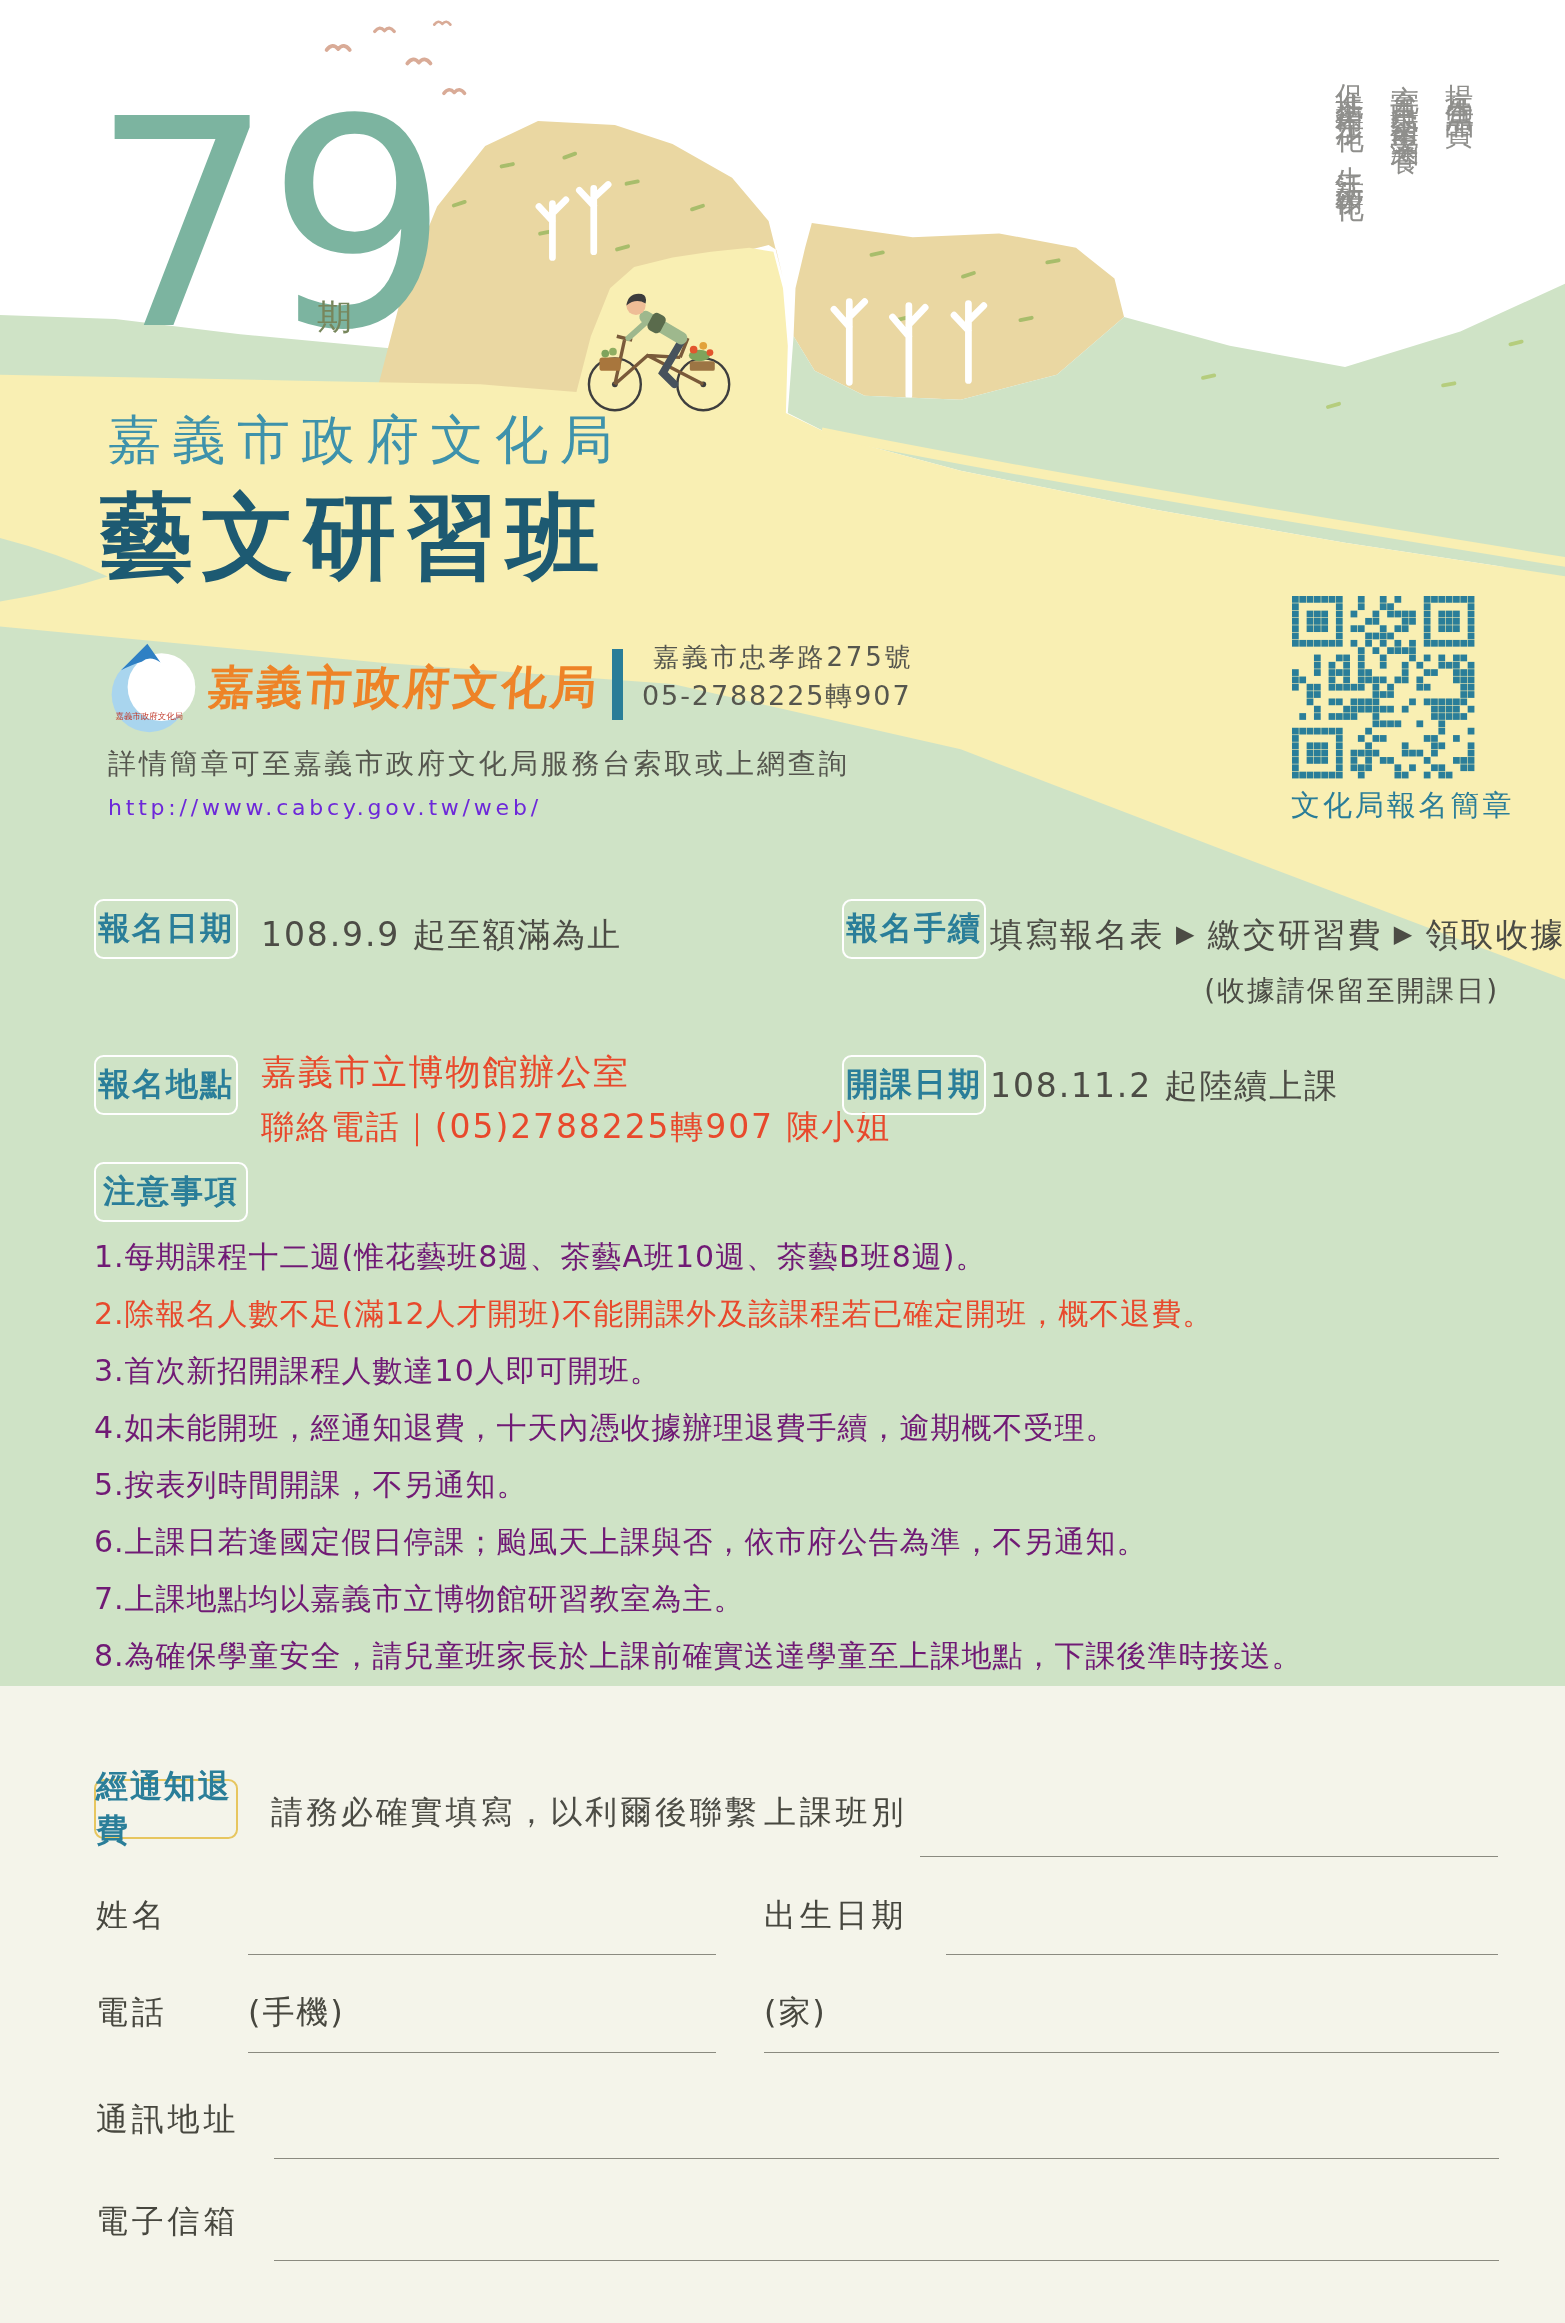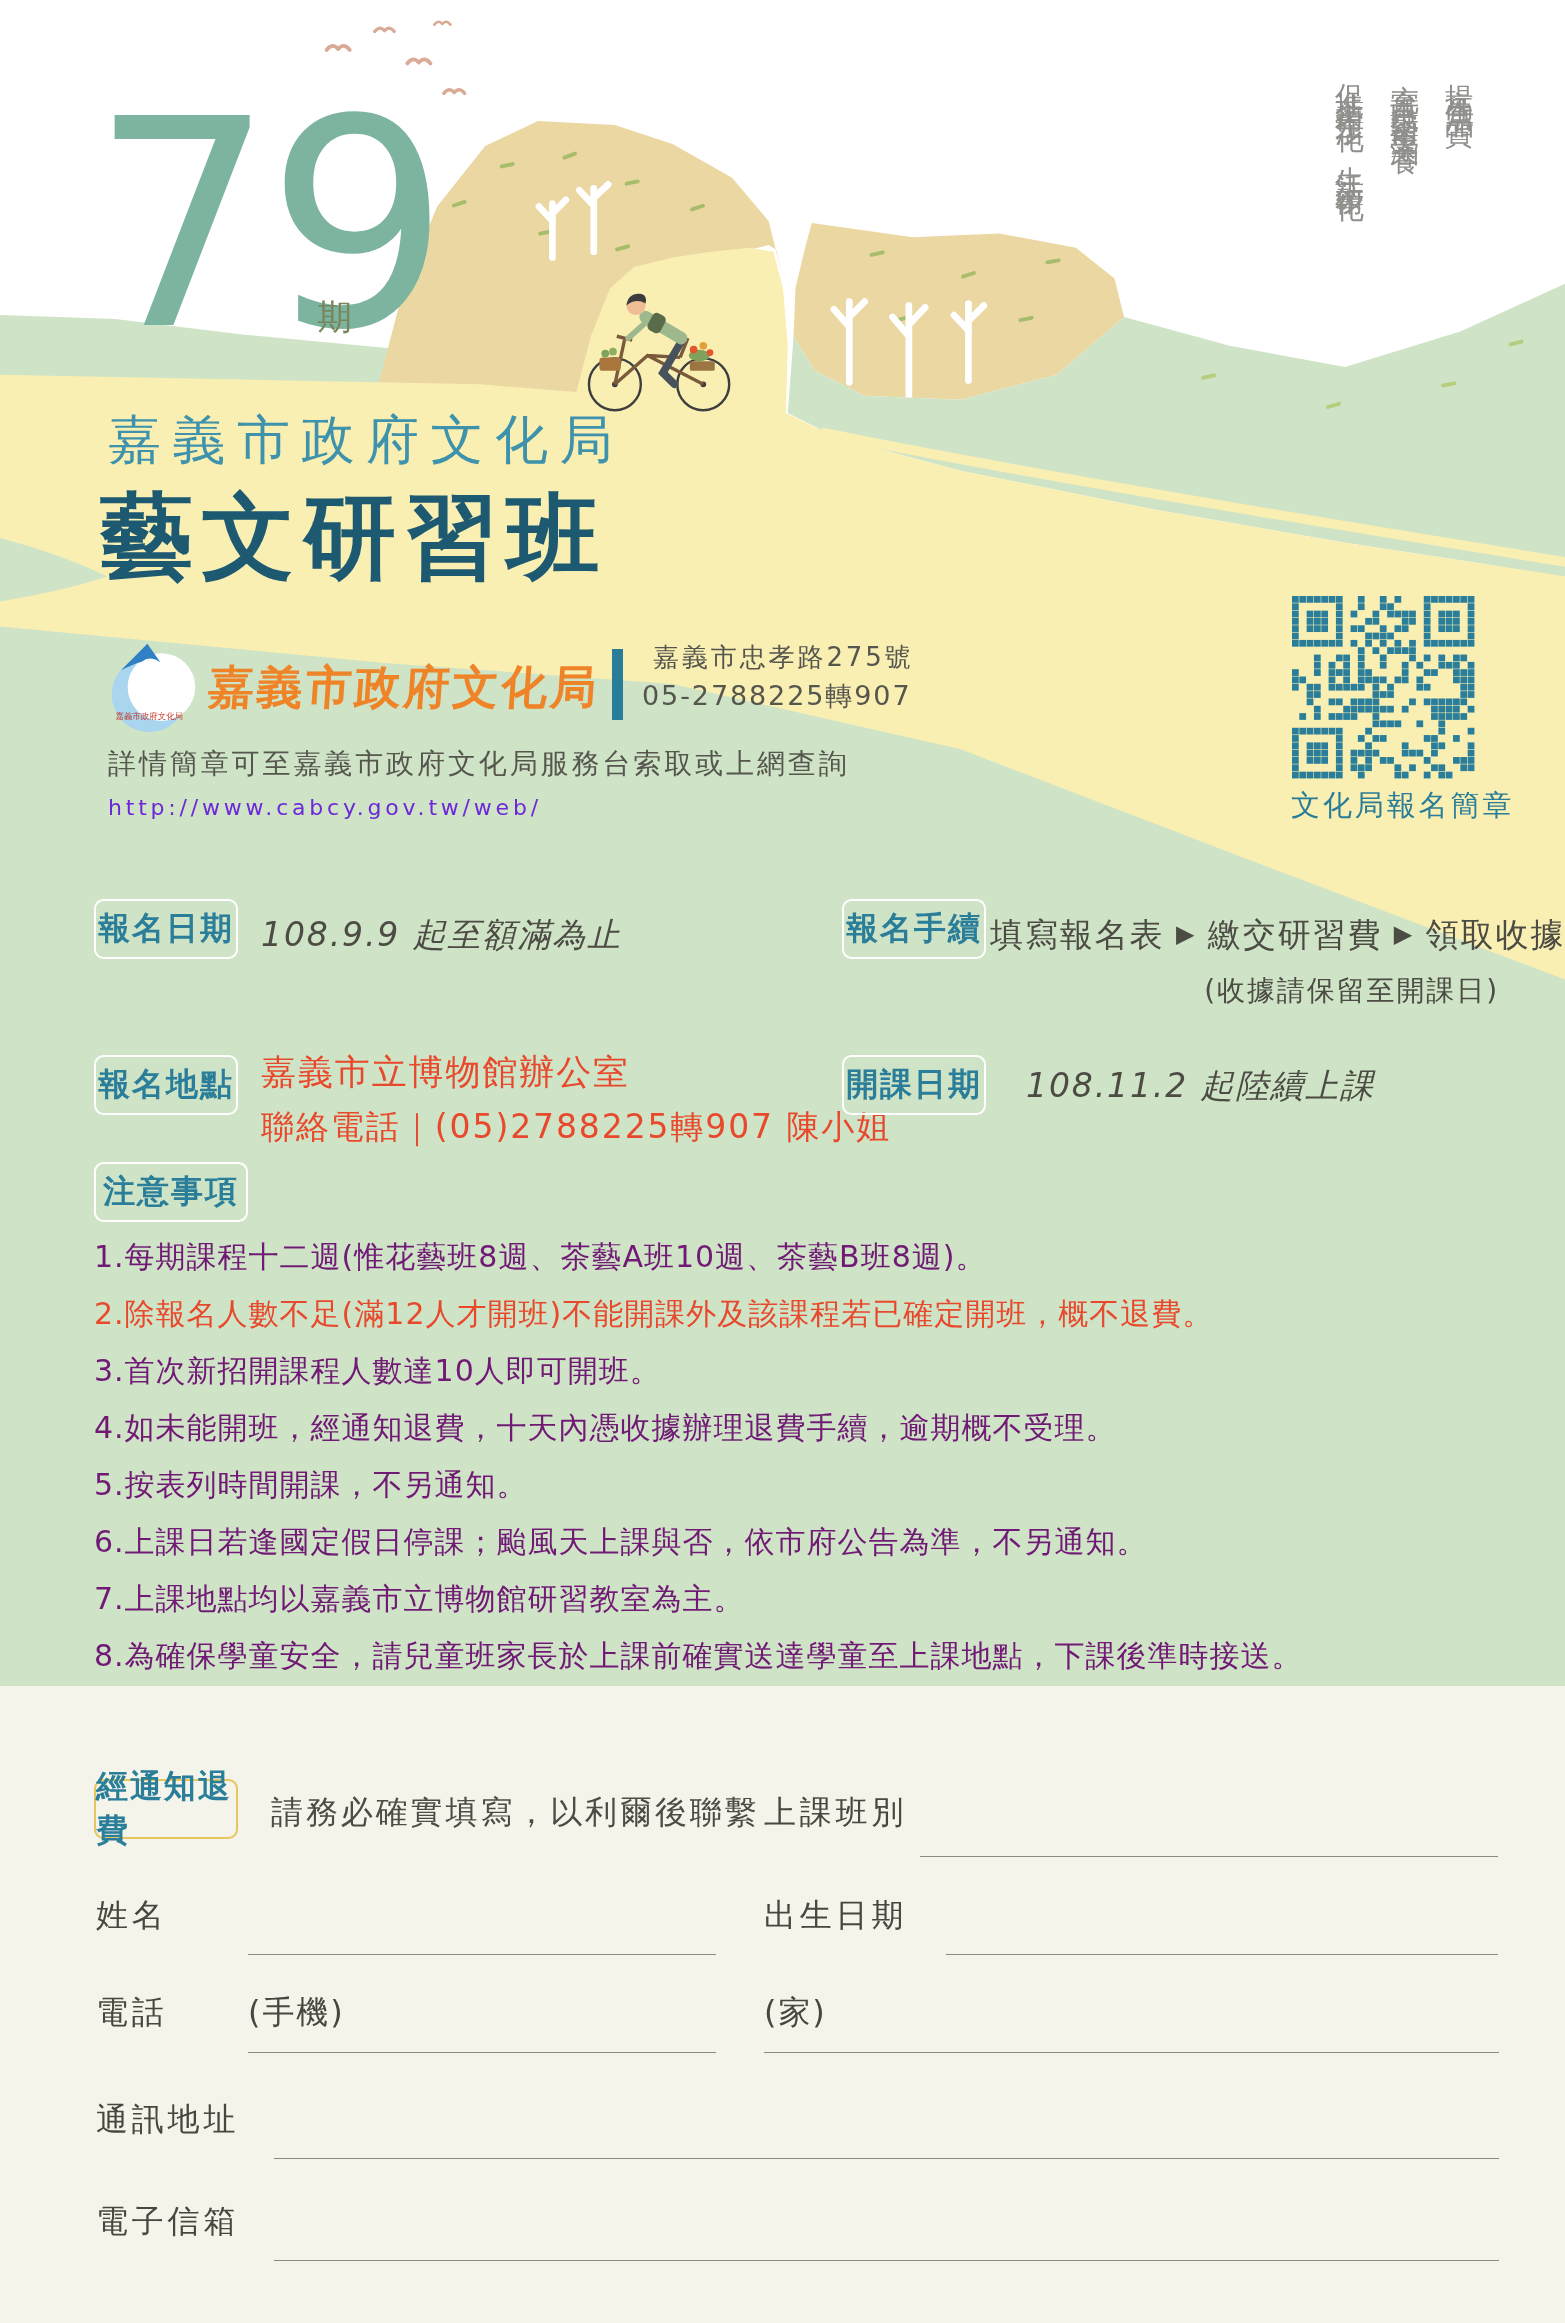--- a/index.html
+++ b/index.html
@@ -24,21 +24,21 @@
   .addr2{left:642px;top:678px;font-size:27px;letter-spacing:1.9px;color:#55564e;}
   .inq1{left:108px;top:745px;font-size:28px;letter-spacing:2.9px;color:#55564e;}
   .inq2{left:108px;top:795px;font-size:22px;letter-spacing:3.8px;color:#6d28d9;}
   .qr{left:1292px;top:596px;width:183px;height:183px;}
   .qr-caption{left:1291px;top:786px;font-size:29px;letter-spacing:2.9px;color:#2a7d98;}
   .tag{width:140px;height:56px;border:2.9px solid #ffffff;border-radius:9.6px;
     color:#2a7e99;font-size:32px;font-weight:bold;letter-spacing:1.9px;
     display:flex;align-items:center;justify-content:center;background:transparent;}
   .tag.yellow{border-color:#e7c65f;}
   .val{font-size:33px;letter-spacing:1.9px;color:#4c4c45;white-space:nowrap;}
-  .italic{font-style:italic;}
+  .italic{}
   .red{color:#e8492c;}
   .arrow{font-size:24px;margin:0 11.5px;position:relative;top:-3.8px;color:#4c4c45;}
   .notes{left:94px;top:1228px;width:1422px;list-style:none;margin:0;padding:0;}
   .notes li{height:57px;line-height:57px;font-size:30px;letter-spacing:1px;
     color:#701a75;white-space:nowrap;}
   .notes li:nth-child(2){color:#e8492c;}
   .flabel{font-size:32px;letter-spacing:3.8px;color:#47473f;white-space:nowrap;}
   .fline{height:0;border-top:1.9px solid #8a8a80;}
 </style>
 </head>
@@ -459,21 +459,21 @@
   <div class="abs val" style="left:990px;top:913px;">
     <span>填寫報名表</span><span class="arrow">▶</span><span>繳交研習費</span><span class="arrow">▶</span><span>領取收據</span>
   </div>
   <div class="abs val" style="right:67px;top:972px;font-size:28px;">(收據請保留至開課日)</div>
 
   <div class="abs tag" style="left:94px;top:1055px;">報名地點</div>
   <div class="abs val red" style="left:261px;top:1049px;font-size:35px;">嘉義市立博物館辦公室</div>
   <div class="abs val red" style="left:261px;top:1105px;">聯絡電話｜(05)2788225轉907 陳小姐</div>
 
   <div class="abs tag" style="left:842px;top:1055px;">開課日期</div>
-  <div class="abs val italic" style="left:1026px;top:1064px;">108.11.2 起陸續上課</div>
+  <div class="abs val italic" style="left:990px;top:1064px;">108.11.2 起陸續上課</div>
 
   <div class="abs tag" style="left:94px;top:1162px;width:150px;">注意事項</div>
   <ol class="abs notes">
     <li>1.每期課程十二週(惟花藝班8週、茶藝A班10週、茶藝B班8週)。</li>
     <li>2.除報名人數不足(滿12人才開班)不能開課外及該課程若已確定開班，概不退費。</li>
     <li>3.首次新招開課程人數達10人即可開班。</li>
     <li>4.如未能開班，經通知退費，十天內憑收據辦理退費手續，逾期概不受理。</li>
     <li>5.按表列時間開課，不另通知。</li>
     <li>6.上課日若逢國定假日停課；颱風天上課與否，依市府公告為準，不另通知。</li>
     <li>7.上課地點均以嘉義市立博物館研習教室為主。</li>

